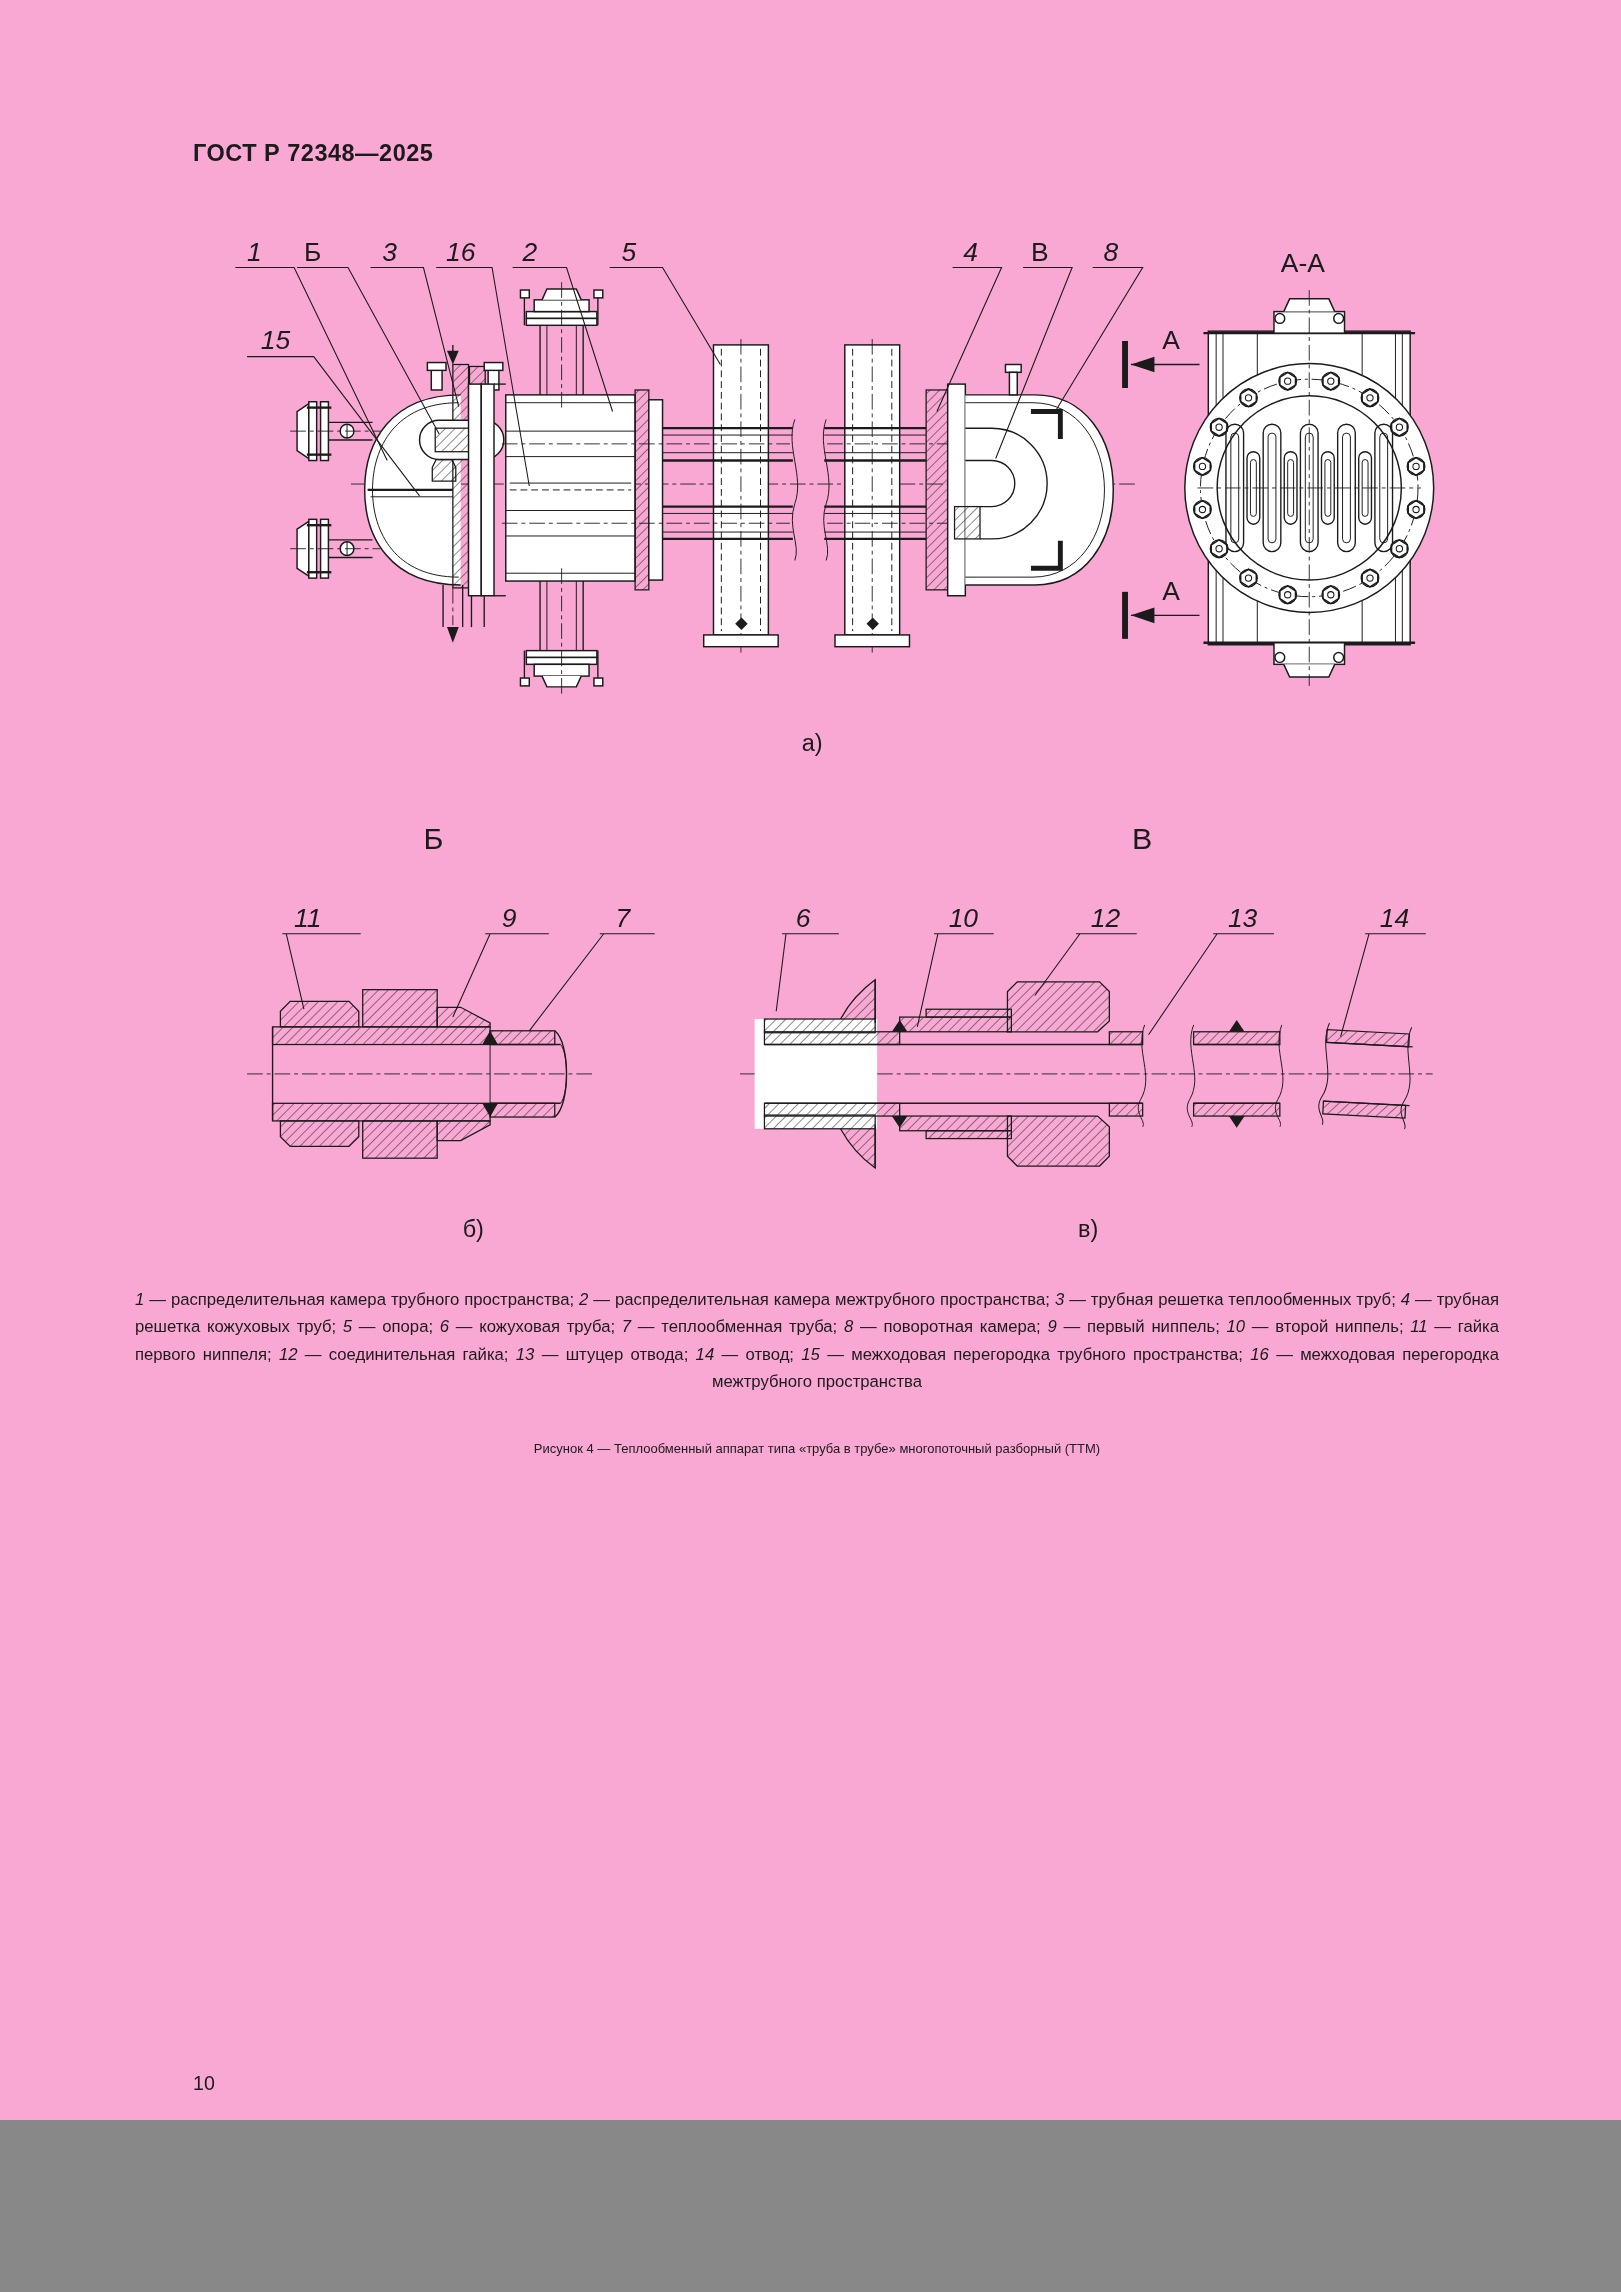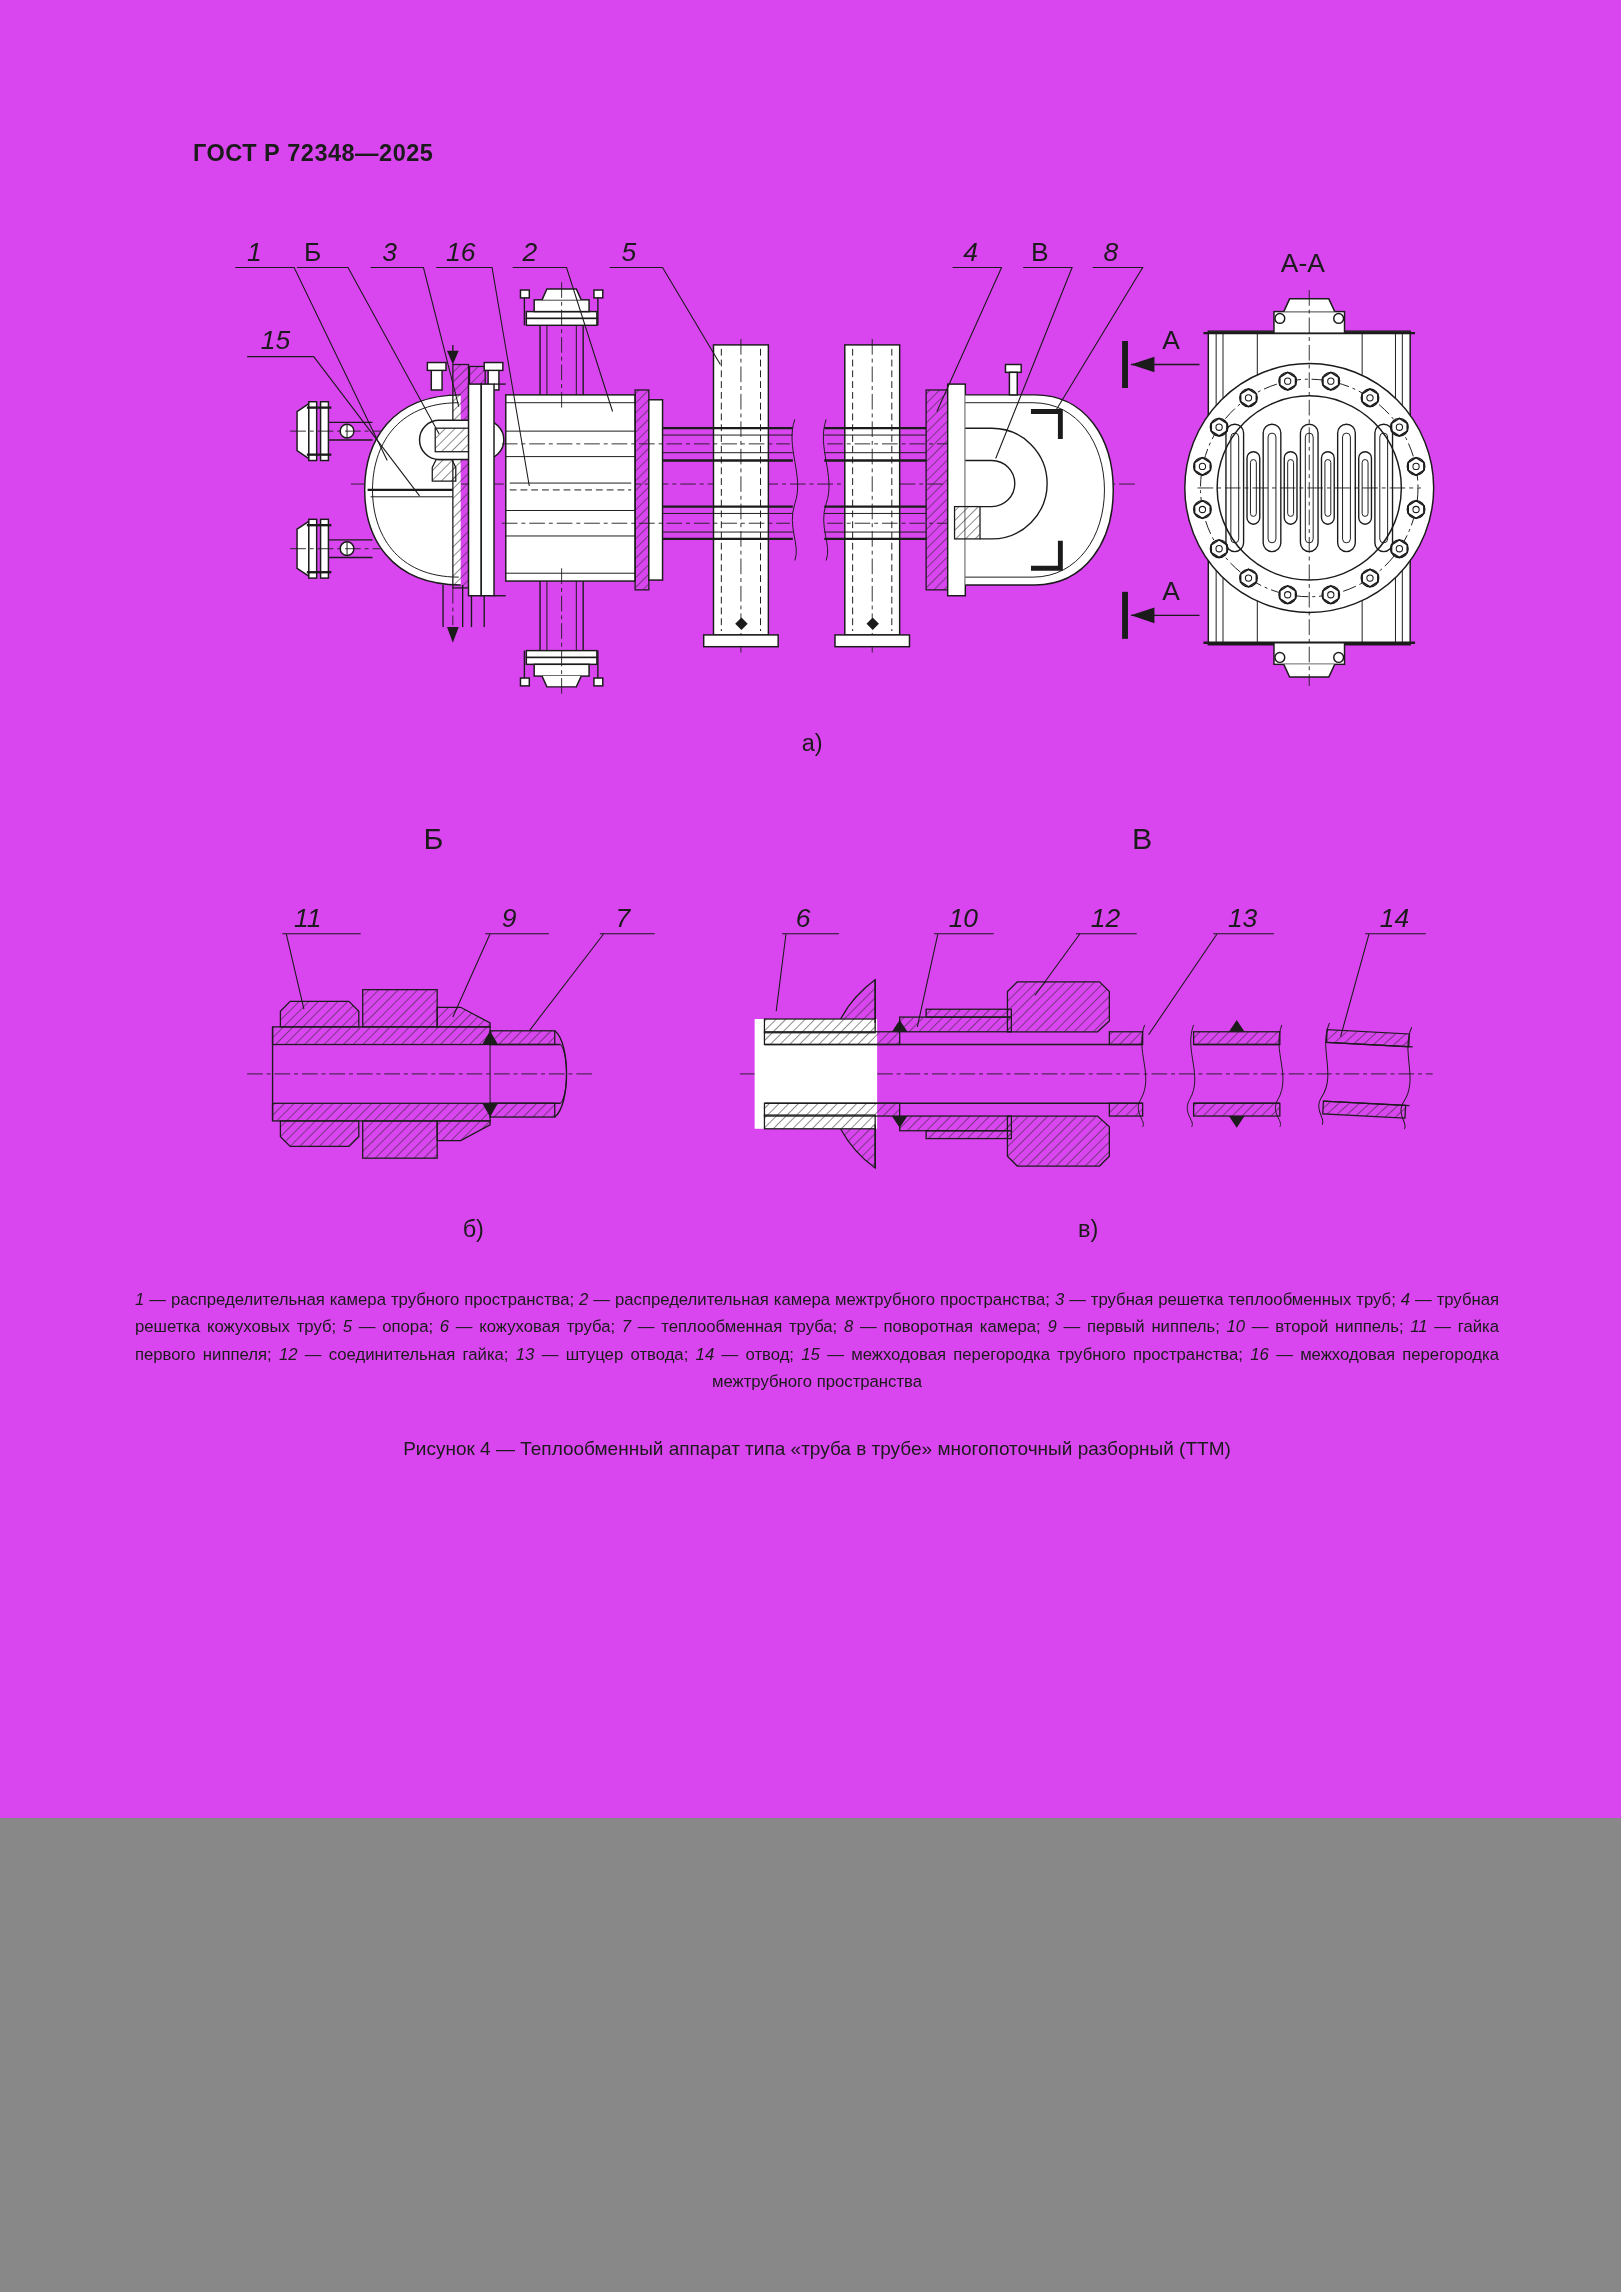--- a/index.html
+++ b/index.html
@@ -1,16 +1,16 @@
 <!DOCTYPE html>
 <html><head>
 <meta charset="utf-8">
 <style>
   html,body{margin:0;padding:0;background:#888;}
-  #page{position:relative;width:1621px;height:1818px;background:#d946ef;margin:0 auto;
+  #page{position:relative;width:1621px;height:2120px;background:#f9a8d4;margin:0 auto;
         font-family:"Liberation Sans", sans-serif;color:#1b1b1b;overflow:hidden;}
   #hdr{position:absolute;left:193px;top:140px;font-size:23.5px;font-weight:bold;letter-spacing:0.5px;}
   #figsvg{position:absolute;left:0;top:0;}
   .s{stroke:#1b1b1b;fill:none;stroke-width:1.4;}
   .s1{stroke:#1b1b1b;fill:none;stroke-width:1;}
   .s2{stroke:#1b1b1b;fill:none;stroke-width:2.4;}
   .s3{stroke:#1b1b1b;fill:none;stroke-width:5;}
   .w{fill:#fff;stroke:#1b1b1b;stroke-width:1.5;}
   .h{fill:url(#hat);stroke:#1b1b1b;stroke-width:1.3;}
   .blk{fill:#1b1b1b;stroke:none;}
@@ -18,21 +18,21 @@
   .dsh{stroke:#1b1b1b;fill:none;stroke-width:1;stroke-dasharray:7 4;}
   .ldr{stroke:#1b1b1b;fill:none;stroke-width:1.1;}
   text{fill:#1b1b1b;}
   .lbl{font-family:"Liberation Sans",sans-serif;font-size:27px;font-style:italic;}
   .upr{font-family:"Liberation Sans",sans-serif;font-size:27px;}
   .big{font-family:"Liberation Sans",sans-serif;font-size:31px;}
   .sab{font-family:"Liberation Sans",sans-serif;font-size:24px;}
   #legend{position:absolute;left:135px;top:1270px;width:1364px;font-size:16.7px;line-height:27.4px;
           text-align:justify;text-align-last:center;margin-top:16px;}
   #legend i{font-style:italic;}
-  #caption{position:absolute;left:135px;top:1433px;width:1364px;font-size:19px;line-height:32px;text-align:center;}
+  #caption{position:absolute;left:135px;top:1433px;width:1364px;font-size:13px;line-height:32px;text-align:center;}
   #pagenum{position:absolute;left:193px;top:2072px;font-size:19.6px;}
 </style>
 </head>
 <body>
 
 <div id="page">
 
   <div id="hdr">ГОСТ Р 72348—2025</div>
 
   <svg id="figsvg" width="1621" height="1264" viewBox="0 0 1654 1290">

